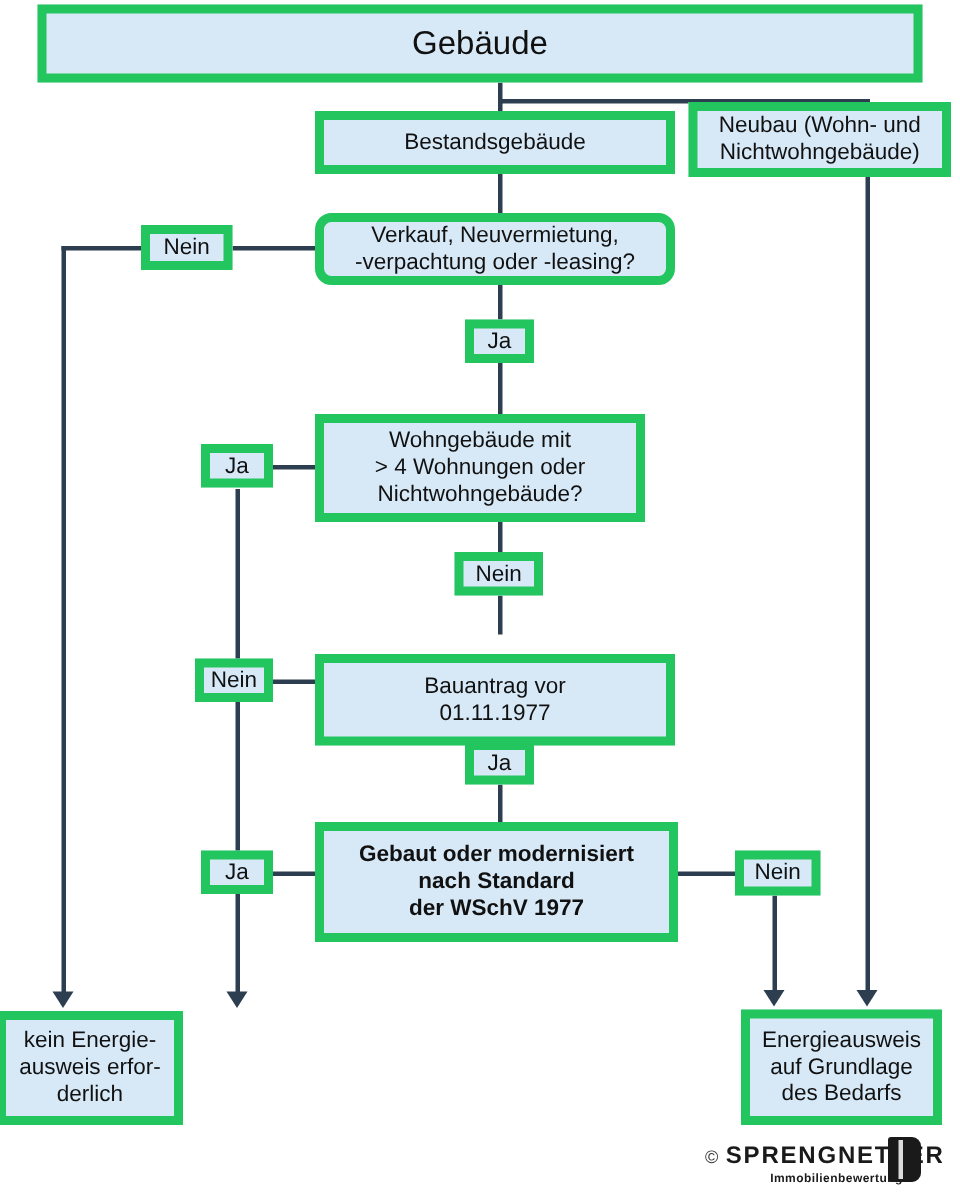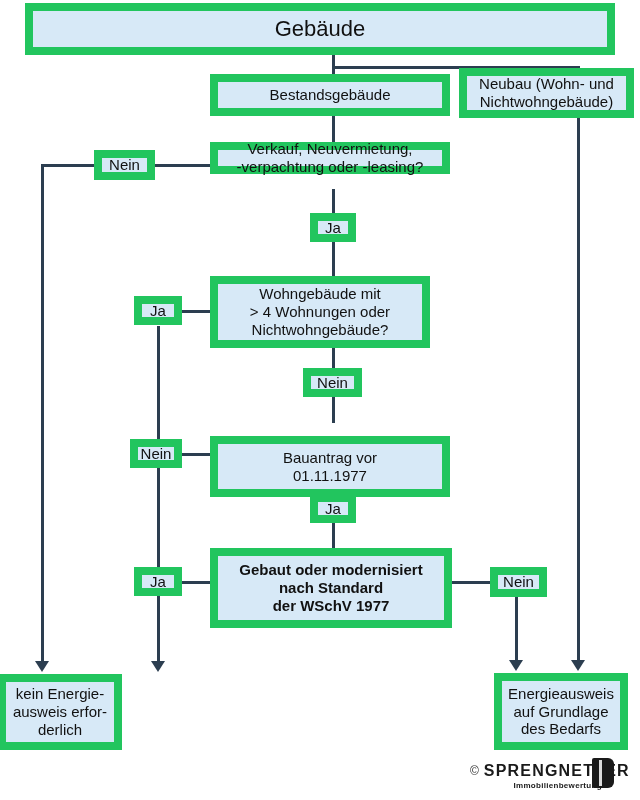--- a/index.html
+++ b/index.html
@@ -3,21 +3,21 @@
 <meta charset="utf-8">
 <style>
   html,body{margin:0;padding:0;background:#ffffff;}
   body{width:640px;height:800px;overflow:hidden;
        font-family:"Liberation Sans","DejaVu Sans",sans-serif;color:#111111;}
   #stage{position:relative;width:640px;height:800px;background:#ffffff;}
 
   .node{
     position:absolute;
     background:#d7e9f7;
-    border:8px solid #22c55e;
+    border:6px solid #22c55e;
     box-sizing:border-box;
     display:flex;align-items:center;justify-content:center;
     text-align:center;
     line-height:1.18;
     color:#111111;
     white-space:pre-line;
     z-index:3;
   }
   .node.title{font-size:22px;}
   .node.proc{font-size:15px;}
@@ -87,21 +87,21 @@
   <div class="line vline" style="left:515px;top:597px;height:66px;"></div>
   <div class="arrow" style="left:509px;top:660px;"></div>
 
   <div class="node title" style="left:25px;top:3px;width:590px;height:52px;">Gebäude</div>
 
   <div class="node proc" style="left:210px;top:74px;width:240px;height:42px;">Bestandsgebäude</div>
 
   <div class="node proc" style="left:459px;top:68px;width:175px;height:50px;">Neubau (Wohn- und
 Nichtwohngebäude)</div>
 
-  <div class="node proc" style="left:210px;top:142px;width:240px;height:32px;">Verkauf, Neuvermietung,
+  <div class="node proc" style="left:210px;top:142px;width:240px;height:48px;border-radius:11px;">Verkauf, Neuvermietung,
 -verpachtung oder -leasing?</div>
 
   <div class="node lbl" style="left:94px;top:150px;width:61px;height:30px;">Nein</div>
 
   <div class="node lbl" style="left:310px;top:213px;width:46px;height:29px;">Ja</div>
 
   <div class="node proc" style="left:210px;top:276px;width:220px;height:72px;">Wohngebäude mit
 &gt; 4 Wohnungen oder
 Nichtwohngebäude?</div>
 

